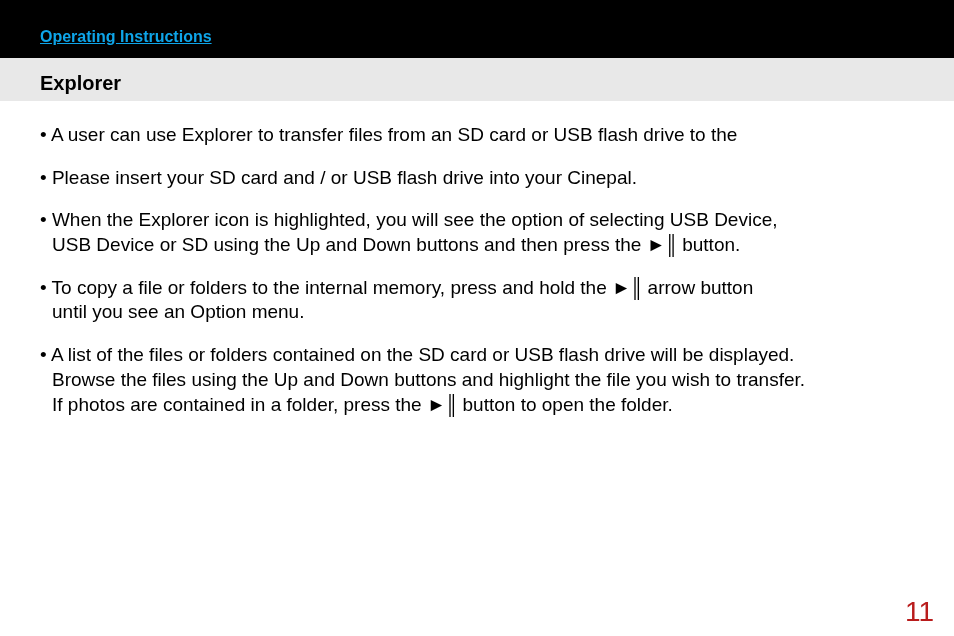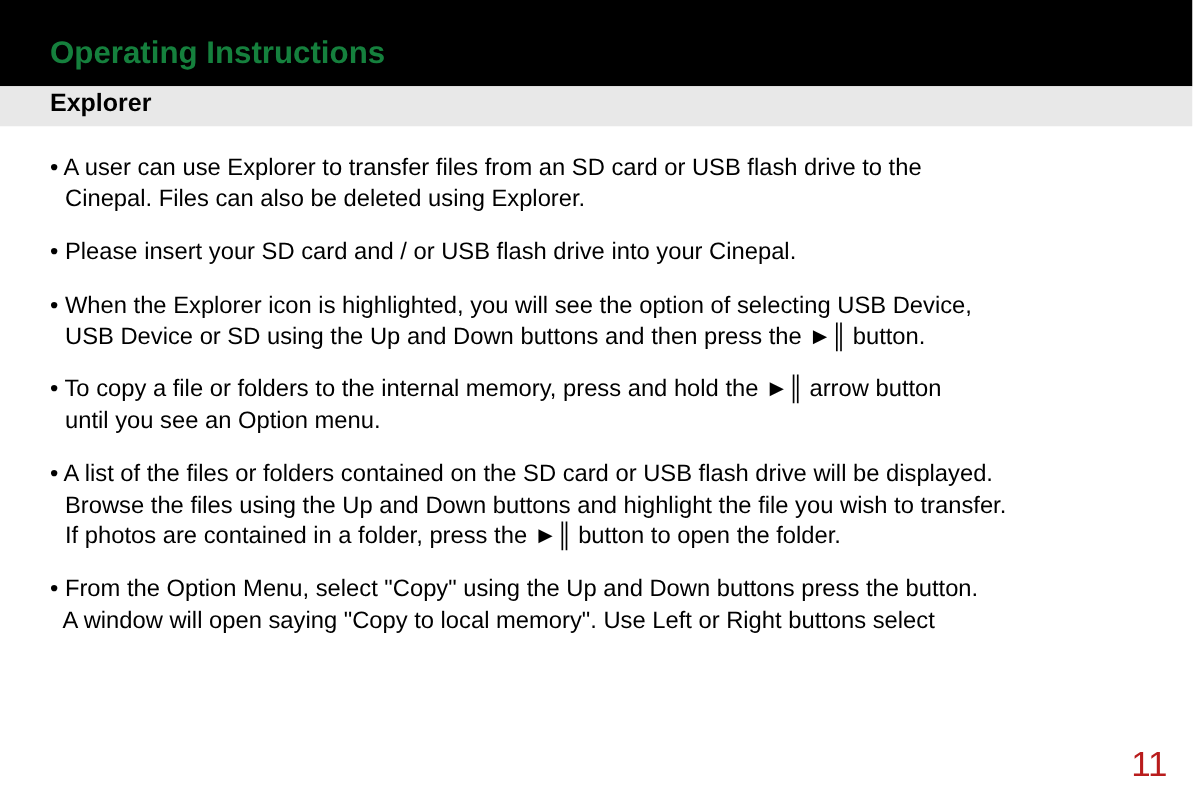--- a/index.html
+++ b/index.html
@@ -5,31 +5,32 @@
     * { margin: 0; padding: 0; box-sizing: border-box; }
     body {
       width: 954px;
       height: 636px;
       background: #fff;
       font-family: Arial, Helvetica, sans-serif;
       position: relative;
     }
     .header-black {
       background: #000;
-      color: #15803d;
+      color: #0ea5e9;
       font-weight: bold;
-      font-size: 25px;
+      font-size: 16px;
       padding: 28px 0 12px 40px;
+      text-decoration: underline;
     }
     .header-gray {
       background: #e8e8e8;
       color: #000;
       font-weight: bold;
       font-size: 20px;
-      padding: 3px 0 6px 40px;
+      padding: 14px 0 6px 40px;
     }
     .content {
       padding: 22px 30px 0 40px;
       font-size: 19px;
       line-height: 1.3;
       color: #000;
     }
     .bullet { margin-bottom: 18px; }
     .bullet-text { display: block; }
     .indent { padding-left: 12px; display: block; }
@@ -48,21 +49,20 @@
 </head>
 <body>
 
 <div class="header-black">Operating Instructions</div>
 <div class="header-gray">Explorer</div>
 
 <div class="content">
 
   <div class="bullet">
     <span class="bullet-text">• A user can use Explorer to transfer files from an SD card or USB flash drive to the</span>
-    <span class="indent">Cinepal. Files can also be deleted using Explorer.</span>
   </div>
 
   <div class="bullet">
     <span class="bullet-text">• Please insert your SD card and / or USB flash drive into your Cinepal.</span>
   </div>
 
 
   <div class="bullet">
     <span class="bullet-text">• When the Explorer icon is highlighted, you will see the option of selecting USB Device,</span>
     <span class="indent"><span>USB Device or SD using the Up and Down buttons and then press the  </span><span class="play-pause">►║</span><span>  button.</span></span>
@@ -72,20 +72,16 @@
     <span class="bullet-text"><span>• To copy a file or folders to the internal memory, press and hold the  </span><span class="play-pause">►║</span><span>  arrow button</span></span>
     <span class="indent">until you see an Option menu.</span>
   </div>
 
   <div class="bullet">
     <span class="bullet-text">• A list of the files or folders contained on the SD card or USB flash drive will be displayed.</span>
     <span class="indent">Browse the files using the Up and Down buttons and highlight the file you wish to transfer.</span>
     <span class="indent"><span>If photos are contained in a folder, press the  </span><span class="play-pause">►║</span><span>  button to open the folder.</span></span>
   </div>
 
-  <div class="bullet">
-    <span class="bullet-text">• From the Option Menu, select "Copy" using the Up and Down buttons press the button.</span>
-    <span class="indent" style="padding-left:10px">A window will open saying "Copy to local memory". Use Left or Right buttons select</span>
-  </div>
 
 </div>
 
 <div class="page-num">11</div>
 
 </body></html>

